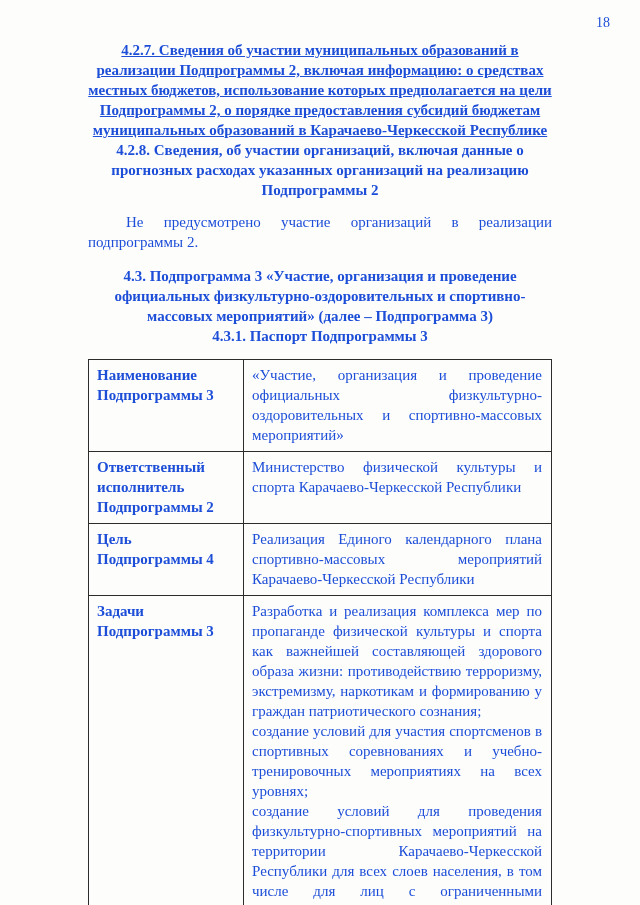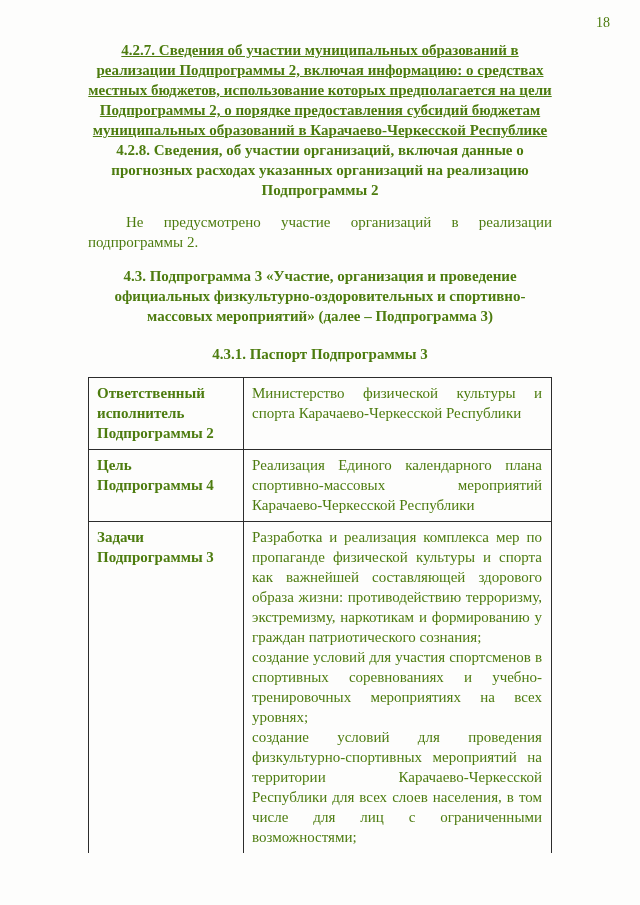--- a/index.html
+++ b/index.html
@@ -2,21 +2,21 @@
 <html lang="ru"><head>
 <meta charset="utf-8">
 <style>
   * { margin: 0; padding: 0; box-sizing: border-box; }
   html, body { background: #ffffff; }
   .page {
     width: 640px;
     height: 905px;
     margin: 0 auto;
     background: #fdfdfc;
-    color: #4d7c0f;
+    color: #1d4ed8;
     font-family: "Liberation Serif", "DejaVu Serif", serif;
     font-size: 15px;
     line-height: 20px;
     padding: 16px 88px 0 88px;
     position: relative;
     overflow: hidden;
     hyphens: auto;
   }
   .page-number {
     position: absolute;
@@ -25,21 +25,21 @@
     font-size: 14px;
     line-height: 18px;
   }
   .heading {
     font-weight: bold;
     text-align: center;
   }
   .h427 { margin-top: 24px; text-decoration: underline; }
   .h428 { margin-top: 0; }
   .h43  { margin-top: 14px; }
-  .h431 { margin-top: 18px; }
+  .h431 { }
   .para {
     text-align: justify;
     text-indent: 38px;
   }
   .p427 { margin-top: 14px; }
   .p428 { margin-top: 12px; }
   .passport {
     margin-top: 13px;
     width: 100%;
     border-collapse: collapse;
@@ -77,20 +77,24 @@
 
   <p class="para p428">Не предусмотрено участие организаций в реализации подпрограммы 2.</p>
 
   <div class="heading h43">4.3. Подпрограмма 3 «Участие, организация и проведение официальных физкультурно-оздоровительных и спортивно-массовых мероприятий» (далее – Подпрограмма 3)</div>
 
   <div class="heading h431">4.3.1. Паспорт Подпрограммы 3</div>
 
   <table class="passport">
     <tbody>
       <tr>
+        <td class="cell-label">Наименование Подпрограммы 3</td>
+        <td class="cell-value">«Участие, организация и проведение официальных физкультурно-оздоровительных и спортивно-массовых мероприятий»</td>
+      </tr>
+      <tr>
         <td class="cell-label">Ответственный исполнитель Подпрограммы 2</td>
         <td class="cell-value">Министерство физической культуры и спорта Карачаево-Черкесской Республики</td>
       </tr>
       <tr>
         <td class="cell-label">Цель Подпрограммы 4</td>
         <td class="cell-value">Реализация Единого календарного плана спортивно-массовых мероприятий Карачаево-Черкесской Республики</td>
       </tr>
       <tr>
         <td class="cell-label">Задачи Подпрограммы 3</td>
         <td class="cell-value">Разработка и реализация комплекса мер по пропаганде физической культуры и спорта как важнейшей составляющей здорового образа жизни: противодействию терроризму, экстремизму, наркотикам и формированию у граждан патриотического сознания;

